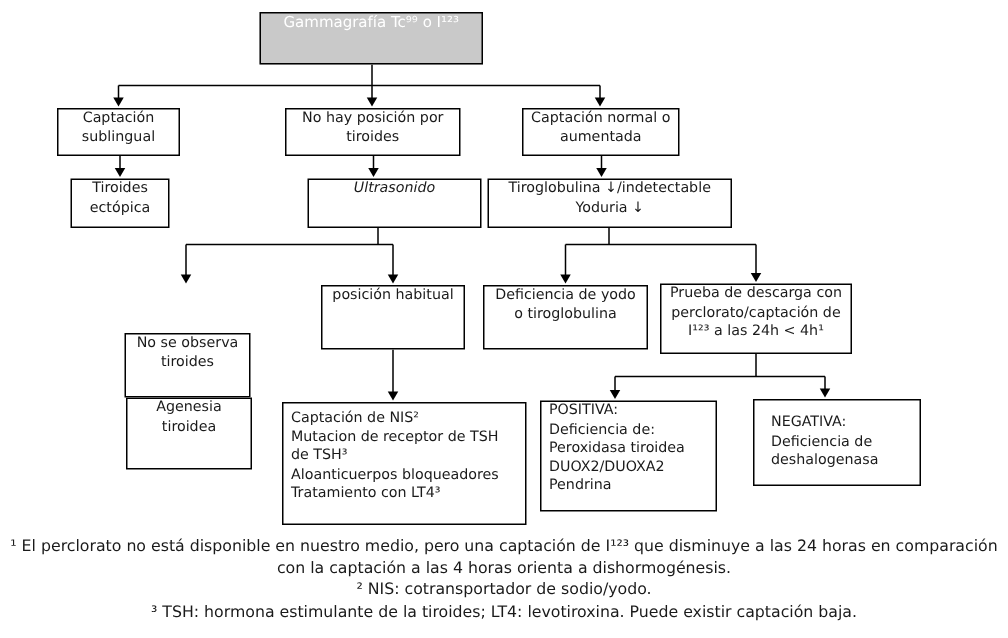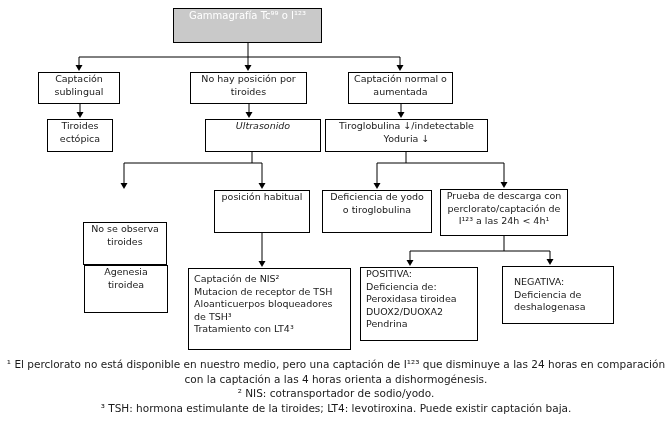--- a/index.html
+++ b/index.html
@@ -120,22 +120,22 @@
   </div>
 
 <div class="node" style="left:84px;top:265px;width:84px;height:48px;">
     <div>Agenesia</div>
     <div>tiroidea</div>
   </div>
 
 <div class="node left" style="left:188px;top:268px;width:163px;height:82px;">
     <div>Captación de NIS²</div>
     <div>Mutacion de receptor de TSH</div>
+    <div>de TSH³</div>
     <div>Aloanticuerpos bloqueadores</div>
-    <div>de TSH³</div>
     <div>Tratamiento con LT4³</div>
   </div>
 
 <div class="node left" style="left:360px;top:267px;width:118px;height:74px;padding-top:0;">
     <div>POSITIVA:</div>
     <div>Deficiencia de:</div>
     <div>Peroxidasa tiroidea</div>
     <div>DUOX2/DUOXA2</div>
     <div>Pendrina</div>
   </div>

